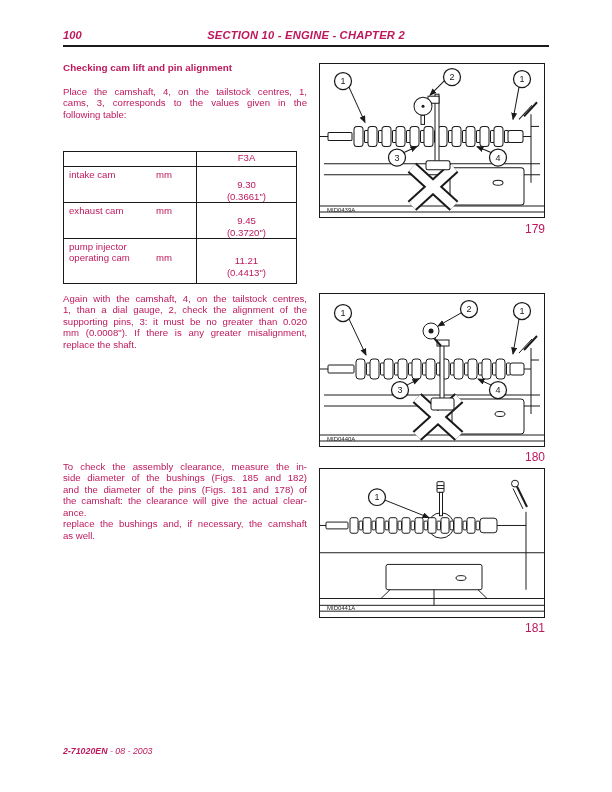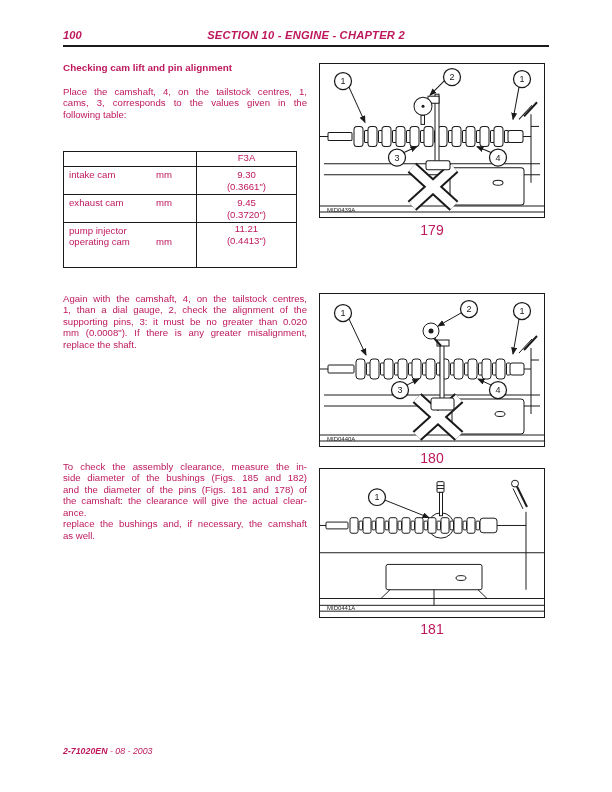--- a/index.html
+++ b/index.html
@@ -22,31 +22,31 @@
   
   .spec-table{position:absolute;left:63px;top:151px;border-collapse:collapse;background:#fff;
               border:1.6px solid #1a1a1a;}
   .spec-table th,.spec-table td{border:1px solid #1a1a1a;font-size:9.6px;font-weight:400;
               padding:0;vertical-align:top;}
   .spec-table th.corner{width:132px;height:14px;}
   .spec-table th.model{width:99px;text-align:center;height:14px;}
   td.lblcell{position:relative;padding:2px 5px;line-height:11.4px;}
   td.lblcell .unit{position:absolute;left:92px;top:2px;}
   tr.r3 td.lblcell .unit{top:13.4px;}
-  td.valcell{text-align:center;padding-top:2px;line-height:11.5px;}
+  td.valcell{text-align:center;padding-top:12px;line-height:11.5px;}
   tr.r1,tr.r2{height:28px;}
   tr.r3{height:45px;}
-  tr.r3 td.valcell{padding-top:0;}
+  tr.r3 td.valcell{padding-top:16px;}
 
   
   .figbox{position:absolute;left:319px;width:226px;border:1.3px solid #1a1a1a;background:#fff;
           box-sizing:border-box;}
   #fig1{top:63px;height:155px} #fig2{top:293px;height:154px} #fig3{top:468px;height:150px}
   .figbox svg{display:block;width:100%;height:100%;}
-  .fignum{position:absolute;left:319px;width:226px;text-align:center;font-size:14px;}
+  .fignum{position:absolute;left:319px;width:226px;text-align:right;font-size:12px;}
   #num1{top:222px} #num2{top:450px} #num3{top:621px}
 
   svg .art{stroke:#1a1a1a;fill:none;stroke-width:1;}
   svg text{font-family:"Liberation Sans",sans-serif;fill:#1a1a1a;stroke:none;}
   svg text.cap{font-size:6px;}
   svg text.cnum{font-size:9px;text-anchor:middle;}
   svg .lead{stroke:#1a1a1a;stroke-width:1;fill:none;}
   svg .badge{fill:#fff;stroke:#1a1a1a;stroke-width:1.25;}
 
   

